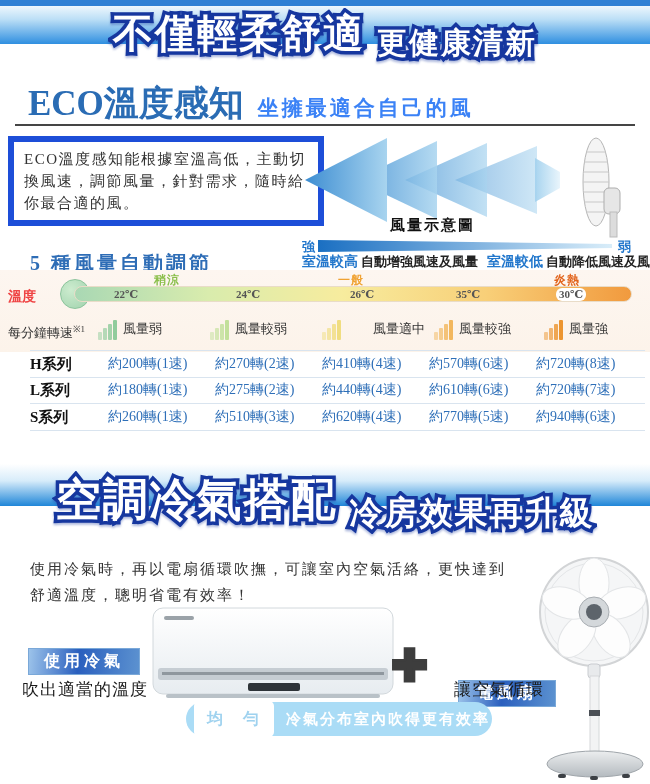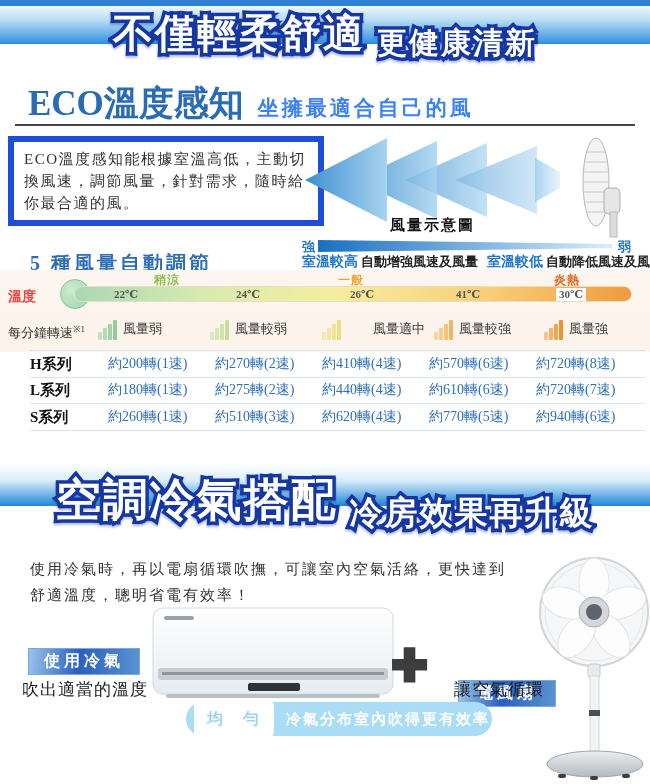--- a/index.html
+++ b/index.html
@@ -44,21 +44,21 @@
   .temp-label{position:absolute;left:8px;top:288px;font-size:14px;font-weight:bold;color:#ef4444;}
   .zone{position:absolute;top:272px;font-size:12px;font-weight:bold;letter-spacing:1px;}
   .z0{left:118px;margin-left:36px;} .z1{left:338px;} .z2{left:554px;}
   .bulb{position:absolute;left:60px;top:279px;width:28px;height:28px;border-radius:50%;
         background:radial-gradient(circle at 35% 35%,#cdeccf,#9fd2ac);border:1px solid #8cc49c;}
   .thermo-bar{position:absolute;left:74px;top:286px;width:556px;height:14px;border-radius:8px;
         background:linear-gradient(90deg,#a9d8b4 0%,#d9ecad 24%,#f7ec9e 48%,#f8cf78 74%,#f19a3e 100%);
         border:1px solid #e9dcc8;}
   .tick{position:absolute;top:288px;font-size:11px;color:#555;font-weight:bold;}
   .t0{left:114px;} .t1{left:236px;} .t2{left:350px;} .t3{left:456px;}
-  .t4{left:556px;background:#ffffff;border-radius:0;padding:0 3px;}
+  .t4{left:556px;background:#ffffff;border-radius:6px;padding:0 3px;}
   .rpm-label{position:absolute;left:8px;top:322px;font-size:13px;color:#333;}
   .rpm-label sup{font-size:9px;}
   .level{position:absolute;top:318px;display:flex;align-items:flex-end;gap:6px;height:22px;}
   .lv0{left:98px;} .lv1{left:210px;} .lv2{left:322px;} .lv3{left:434px;justify-content:flex-end;} .lv4{left:544px;}
   .bars{display:flex;align-items:flex-end;gap:1px;height:20px;}
   .bars i{display:block;width:4px;border-radius:1px;background:currentColor;}
   .bars i:nth-child(1){height:8px;opacity:.5;}
   .bars i:nth-child(2){height:12px;opacity:.66;}
   .bars i:nth-child(3){height:16px;opacity:.82;}
   .bars i:nth-child(4){height:20px;opacity:1;}
@@ -174,21 +174,21 @@
   <div class="thermo-panel"></div>
   <span class="temp-label">溫度</span>
   <span class="zone z0" style="color: rgb(139, 191, 76);">稍涼</span>
   <span class="zone z1" style="color: rgb(240, 162, 50);">一般</span>
   <span class="zone z2" style="color: rgb(226, 100, 28);">炎熱</span>
   <div class="bulb"></div>
   <div class="thermo-bar"></div>
   <span class="tick t0">22℃</span>
   <span class="tick t1">24℃</span>
   <span class="tick t2">26℃</span>
-  <span class="tick t3">41℃</span>
+  <span class="tick t3">35℃</span>
   <span class="tick t4">30℃</span>
 
   <div class="rpm-label">
     <span>每分鐘轉速</span><sup>※1</sup>
   </div>
 
   <div class="level lv0" style="color: rgb(144, 204, 156);">
     <span class="bars">
         <i></i>
         <i></i>

